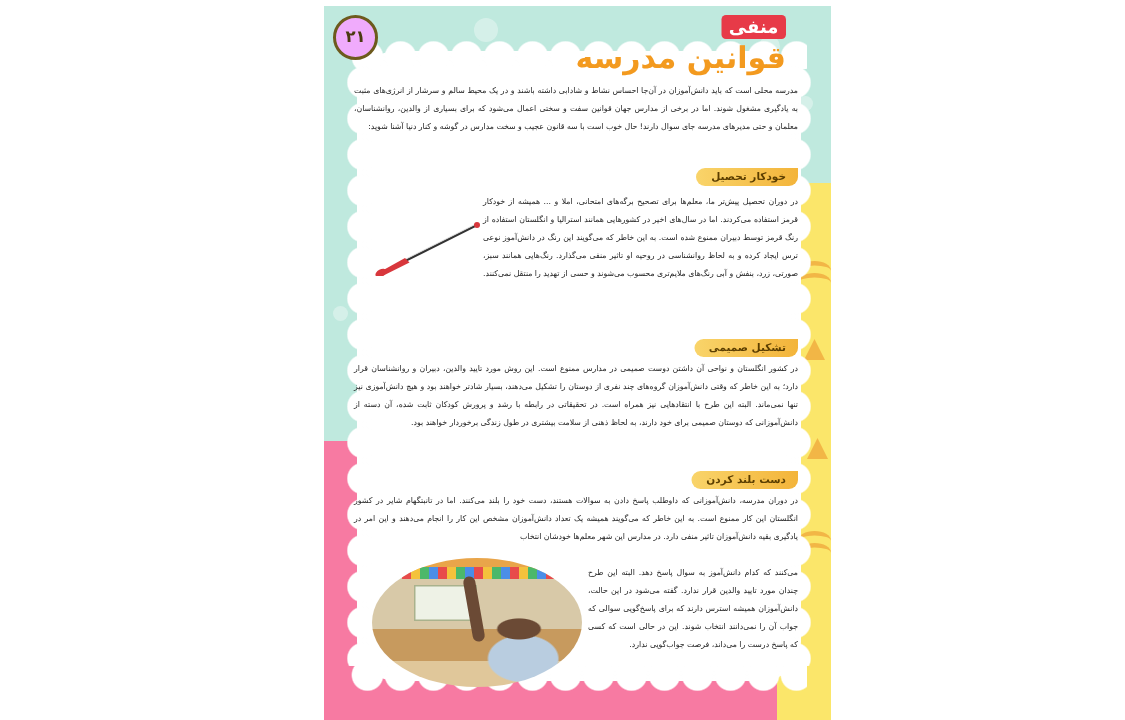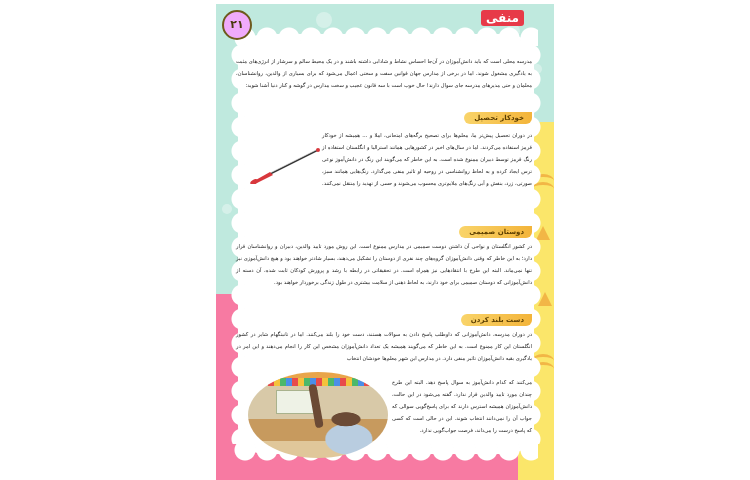--- a/index.html
+++ b/index.html
@@ -103,34 +103,35 @@
   <div class="stripe" style="left:316px;top:358px;"></div>
 
   <div class="card"></div>
   <div class="wave-top"></div>
   <div class="wave-bottom"></div>
   <div class="wave-left"></div>
   <div class="wave-right"></div>
 
   <div class="page-number">۲۱</div>
   <div class="section-tag">منفی</div>
+  <div class="page-title">قوانین مدرسه</div>
 
   <div class="text intro">مدرسه محلی است که باید دانش‌آموزان در آن‌جا احساس نشاط و شادابی داشته باشند و در یک محیط سالم و سرشار از انرژی‌های مثبت به یادگیری مشغول شوند. اما در برخی از مدارس جهان قوانین سفت و سختی اعمال می‌شود که برای بسیاری از والدین، روانشناسان، معلمان و حتی مدیرهای مدرسه جای سوال دارند! حال خوب است با سه قانون عجیب و سخت مدارس در گوشه و کنار دنیا آشنا شوید:</div>
 
   <div class="heading-pill h1">خودکار تحصیل</div>
   <div class="text p1">در دوران تحصیل پیش‌تر ما، معلم‌ها برای تصحیح برگه‌های امتحانی، املا و ... همیشه از خودکار قرمز استفاده می‌کردند. اما در سال‌های اخیر در کشورهایی همانند استرالیا و انگلستان استفاده از رنگ قرمز توسط دبیران ممنوع شده است. به این خاطر که می‌گویند این رنگ در دانش‌آموز نوعی ترس ایجاد کرده و به لحاظ روانشناسی در روحیه او تاثیر منفی می‌گذارد. رنگ‌هایی همانند سبز، صورتی، زرد، بنفش و آبی رنگ‌های ملایم‌تری محسوب می‌شوند و حسی از تهدید را منتقل نمی‌کنند.</div>
   <svg class="pen" viewBox="0 0 80 40">
     <line x1="20" y1="32" x2="72" y2="6" stroke="#333" stroke-width="1.6"></line>
     <line x1="20" y1="31" x2="72" y2="5" stroke="#d9d9d9" stroke-width="0.6"></line>
     <path d="M6 38 L24 28 L27 31 L9 40 Z" fill="#d8373c"></path>
     <ellipse cx="8" cy="38" rx="4" ry="2.4" fill="#d8373c" transform="rotate(-28 8 38)"></ellipse>
     <circle cx="72" cy="6" r="2" fill="#d8373c"></circle>
   </svg>
 
-  <div class="heading-pill h2">دوستان صمیمی</div>
+  <div class="heading-pill h2">تشکیل صمیمی</div>
   <div class="text p2">در کشور انگلستان و نواحی آن داشتن دوست صمیمی در مدارس ممنوع است. این روش مورد تایید والدین، دبیران و روانشناسان قرار دارد؛ به این خاطر که وقتی دانش‌آموزان گروه‌های چند نفری از دوستان را تشکیل می‌دهند، بسیار شادتر خواهند بود و هیچ دانش‌آموزی نیز تنها نمی‌ماند. البته این طرح با انتقادهایی نیز همراه است. در تحقیقاتی در رابطه با رشد و پرورش کودکان ثابت شده، آن دسته از دانش‌آموزانی که دوستان صمیمی برای خود دارند، به لحاظ ذهنی از سلامت بیشتری در طول زندگی برخوردار خواهند بود.</div>
 
   <div class="heading-pill h3">دست بلند کردن</div>
   <div class="text p3a">در دوران مدرسه، دانش‌آموزانی که داوطلب پاسخ دادن به سوالات هستند، دست خود را بلند می‌کنند. اما در تانبتگهام شایر در کشور انگلستان این کار ممنوع است. به این خاطر که می‌گویند همیشه یک تعداد دانش‌آموزان مشخص این کار را انجام می‌دهند و این امر در یادگیری بقیه دانش‌آموزان تاثیر منفی دارد. در مدارس این شهر معلم‌ها خودشان انتخاب</div>
   <div class="text p3b">می‌کنند که کدام دانش‌آموز به سوال پاسخ دهد. البته این طرح چندان مورد تایید والدین قرار ندارد. گفته می‌شود در این حالت، دانش‌آموزان همیشه استرس دارند که برای پاسخ‌گویی سوالی که جواب آن را نمی‌دانند انتخاب شوند. این در حالی است که کسی که پاسخ درست را می‌داند، فرصت جواب‌گویی ندارد.</div>
 
   <div class="photo">
     <div class="flags"></div>
     <div class="board"></div>
     <div class="arm"></div>

